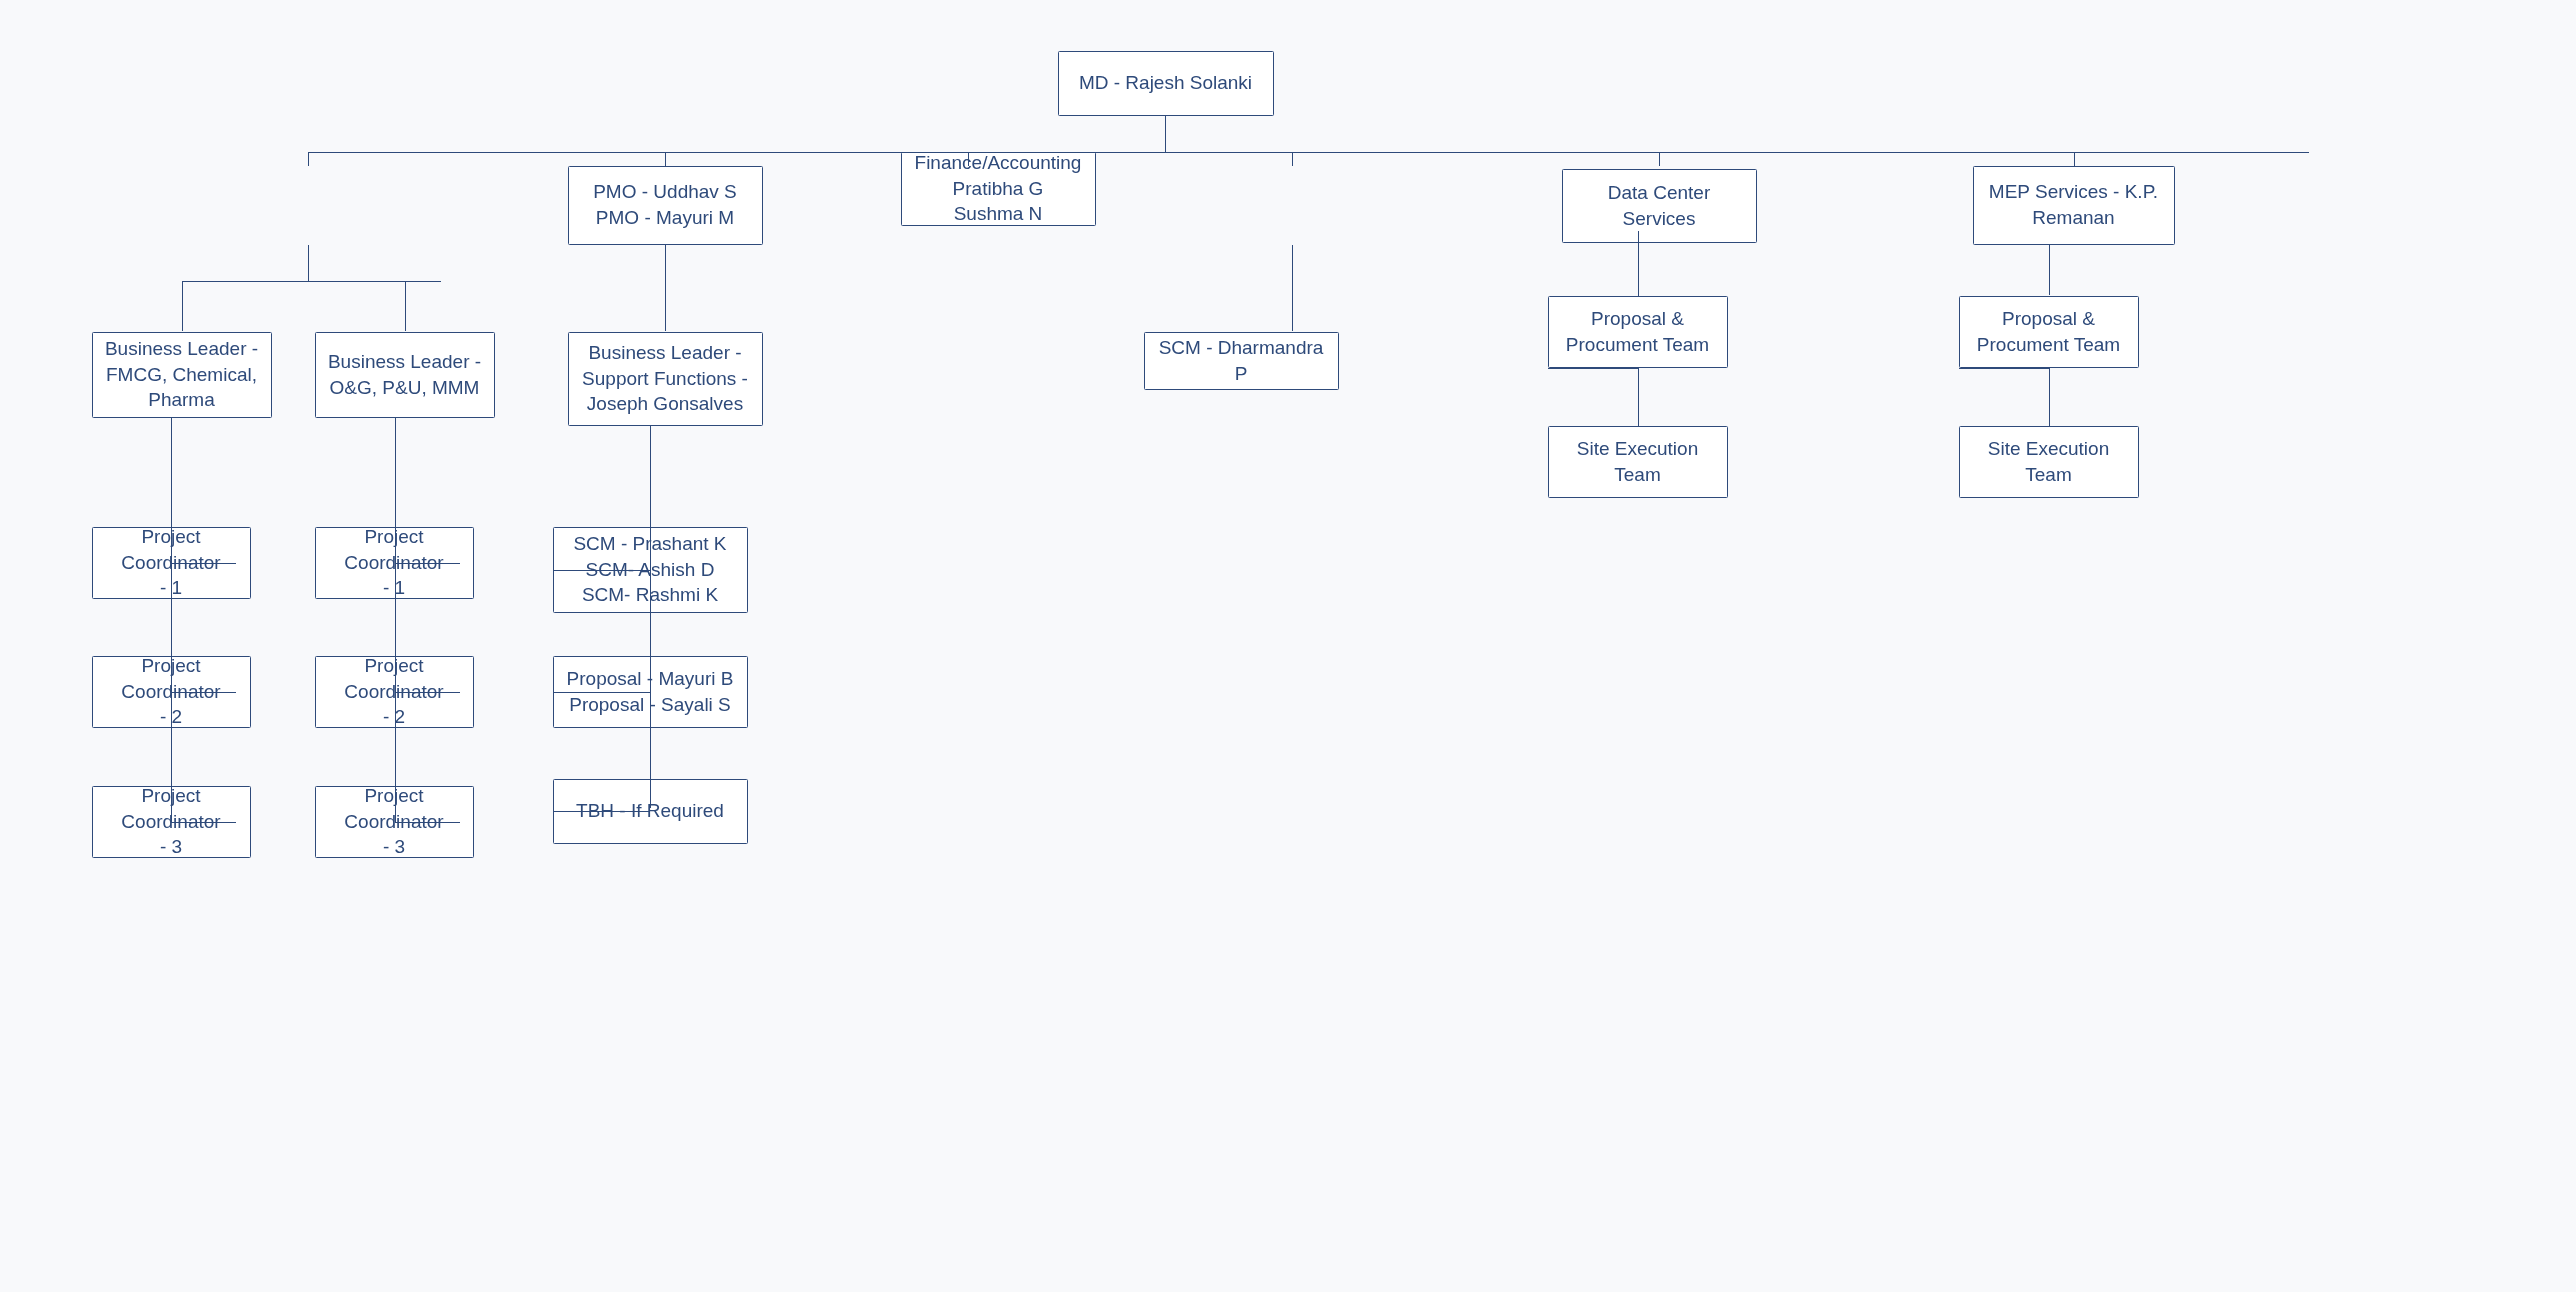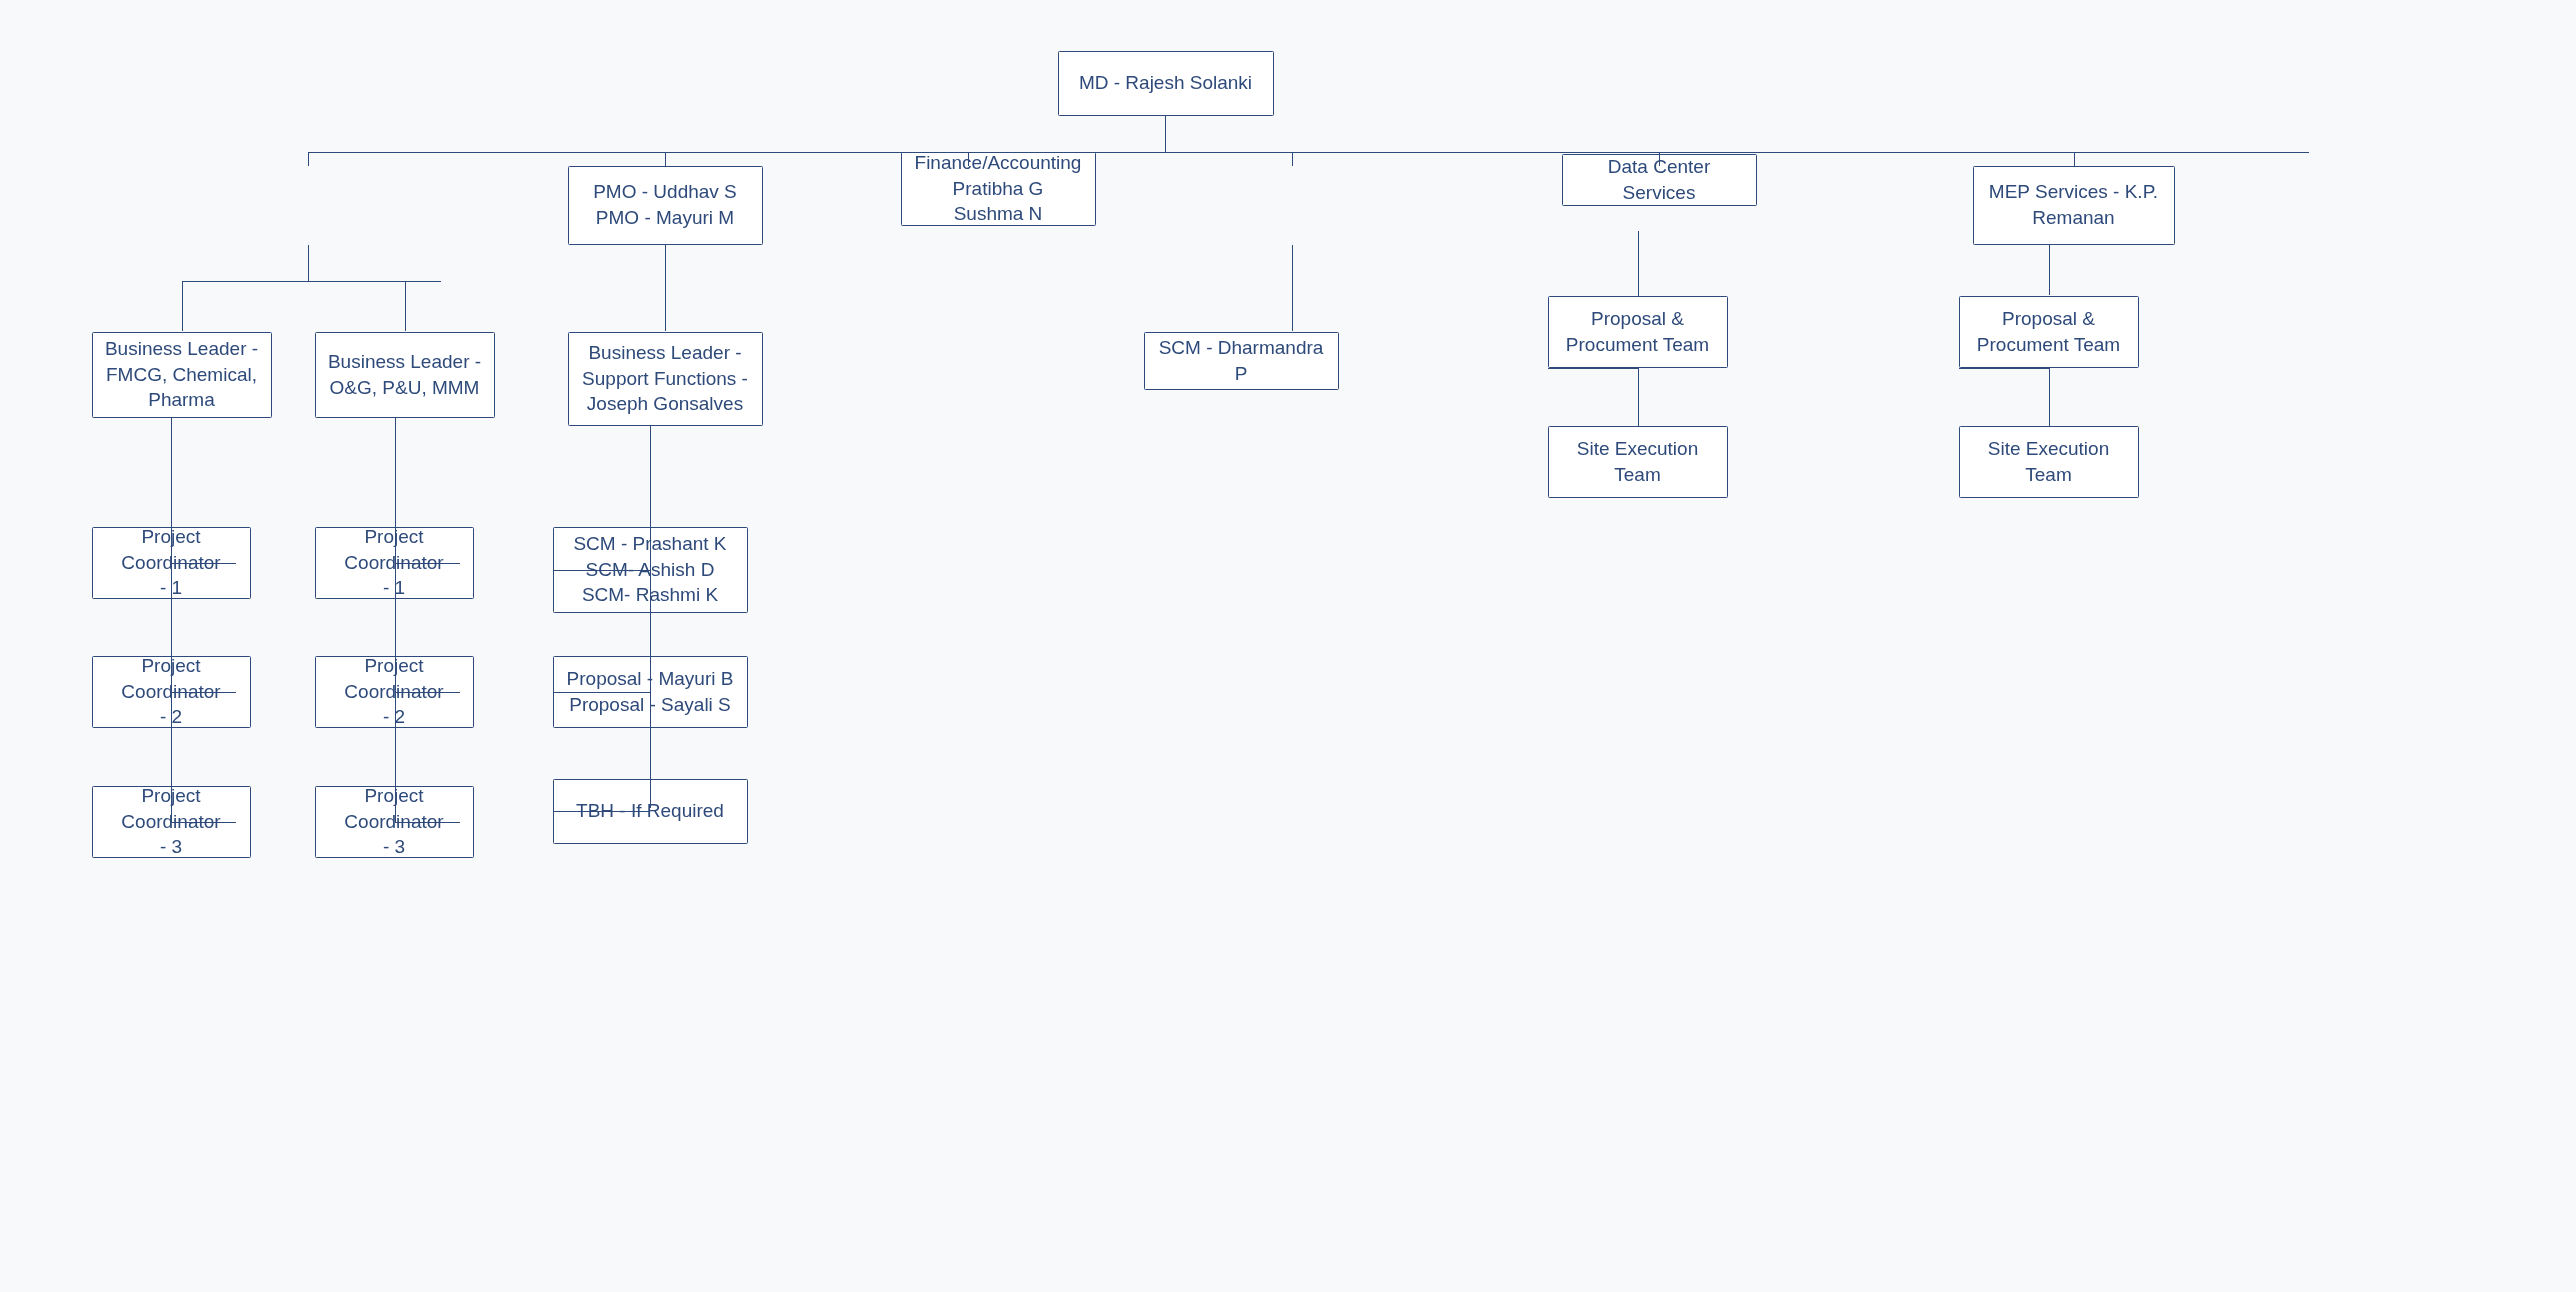--- a/index.html
+++ b/index.html
@@ -58,21 +58,21 @@
 
 
   <div class="box" style="left:505px; top:144px; width:195px; height:79px; white-space:pre-line;">PMO - Uddhav S
 PMO - Mayuri M</div>
 
   <div class="box" style="left:807px; top:130px; width:195px; height:74px; white-space:pre-line;margin-left:31px;">Finance/Accounting
 Pratibha G
 Sushma N</div>
 
 
-  <div class="box" style="left:1499px; top:132px; width:195px; height:52px; white-space:pre-line;">Data Center Services</div>
+  <div class="box" style="left:1499px; top:147px; width:195px; height:74px; white-space:pre-line;">Data Center Services</div>
 
   <div class="box" style="left:1910px; top:144px; width:202px; height:79px; white-space:pre-line;">MEP Services - K.P.
 Remanan</div>
 
   <div class="box" style="left:29px; top:310px; width:180px; height:86px; white-space:pre-line;">Business Leader -
 FMCG, Chemical,
 Pharma</div>
 
   <div class="box" style="left:252px; top:310px; width:180px; height:86px; white-space:pre-line;">Business Leader -
 O&amp;G, P&amp;U, MMM</div>

